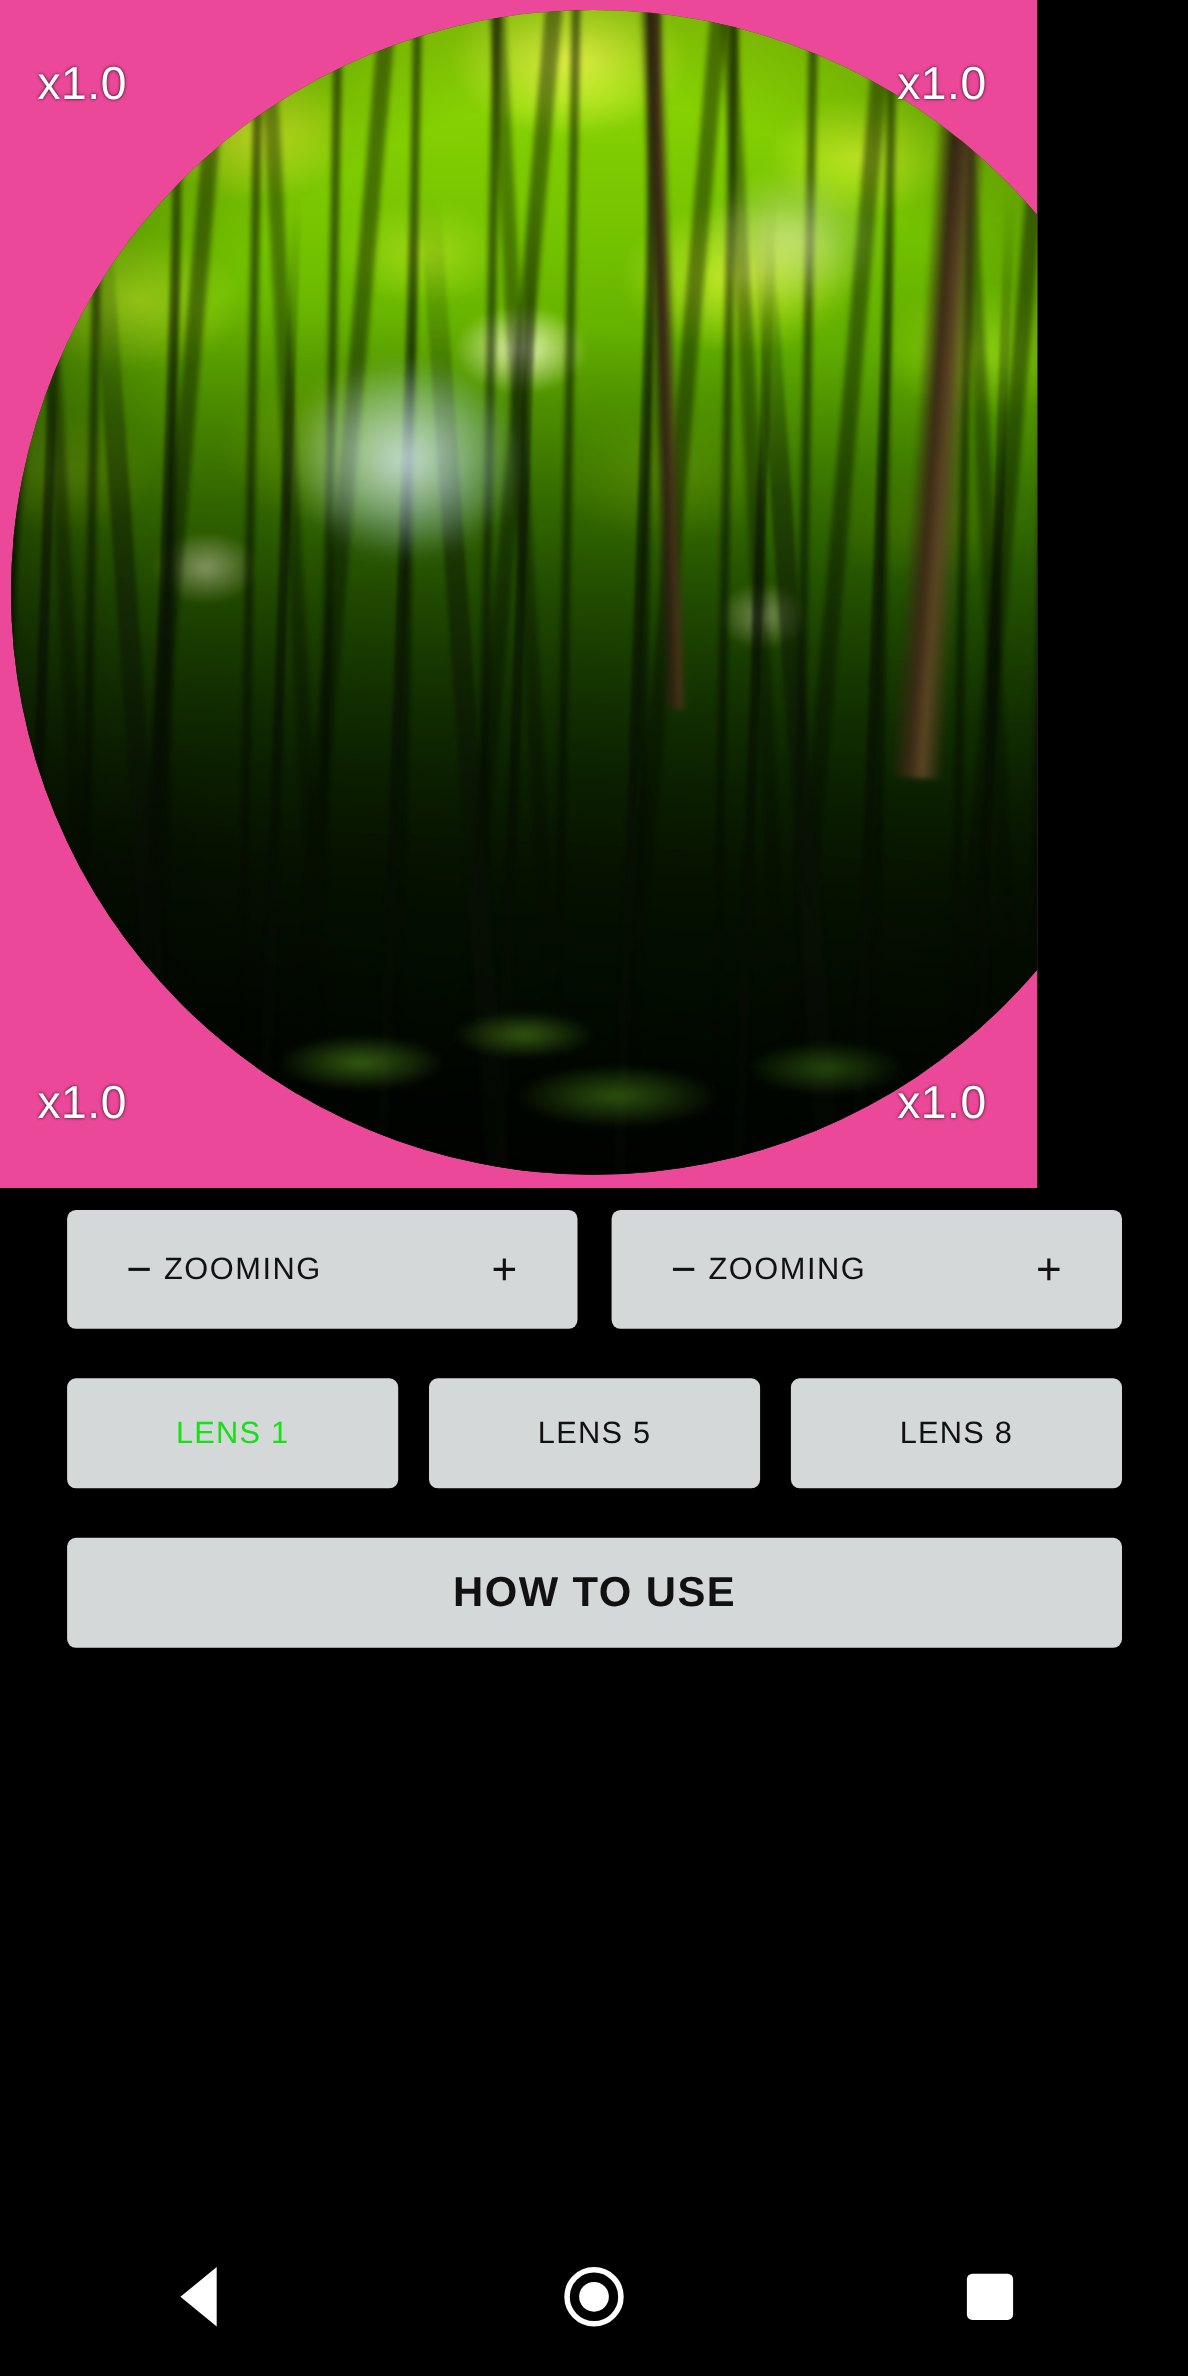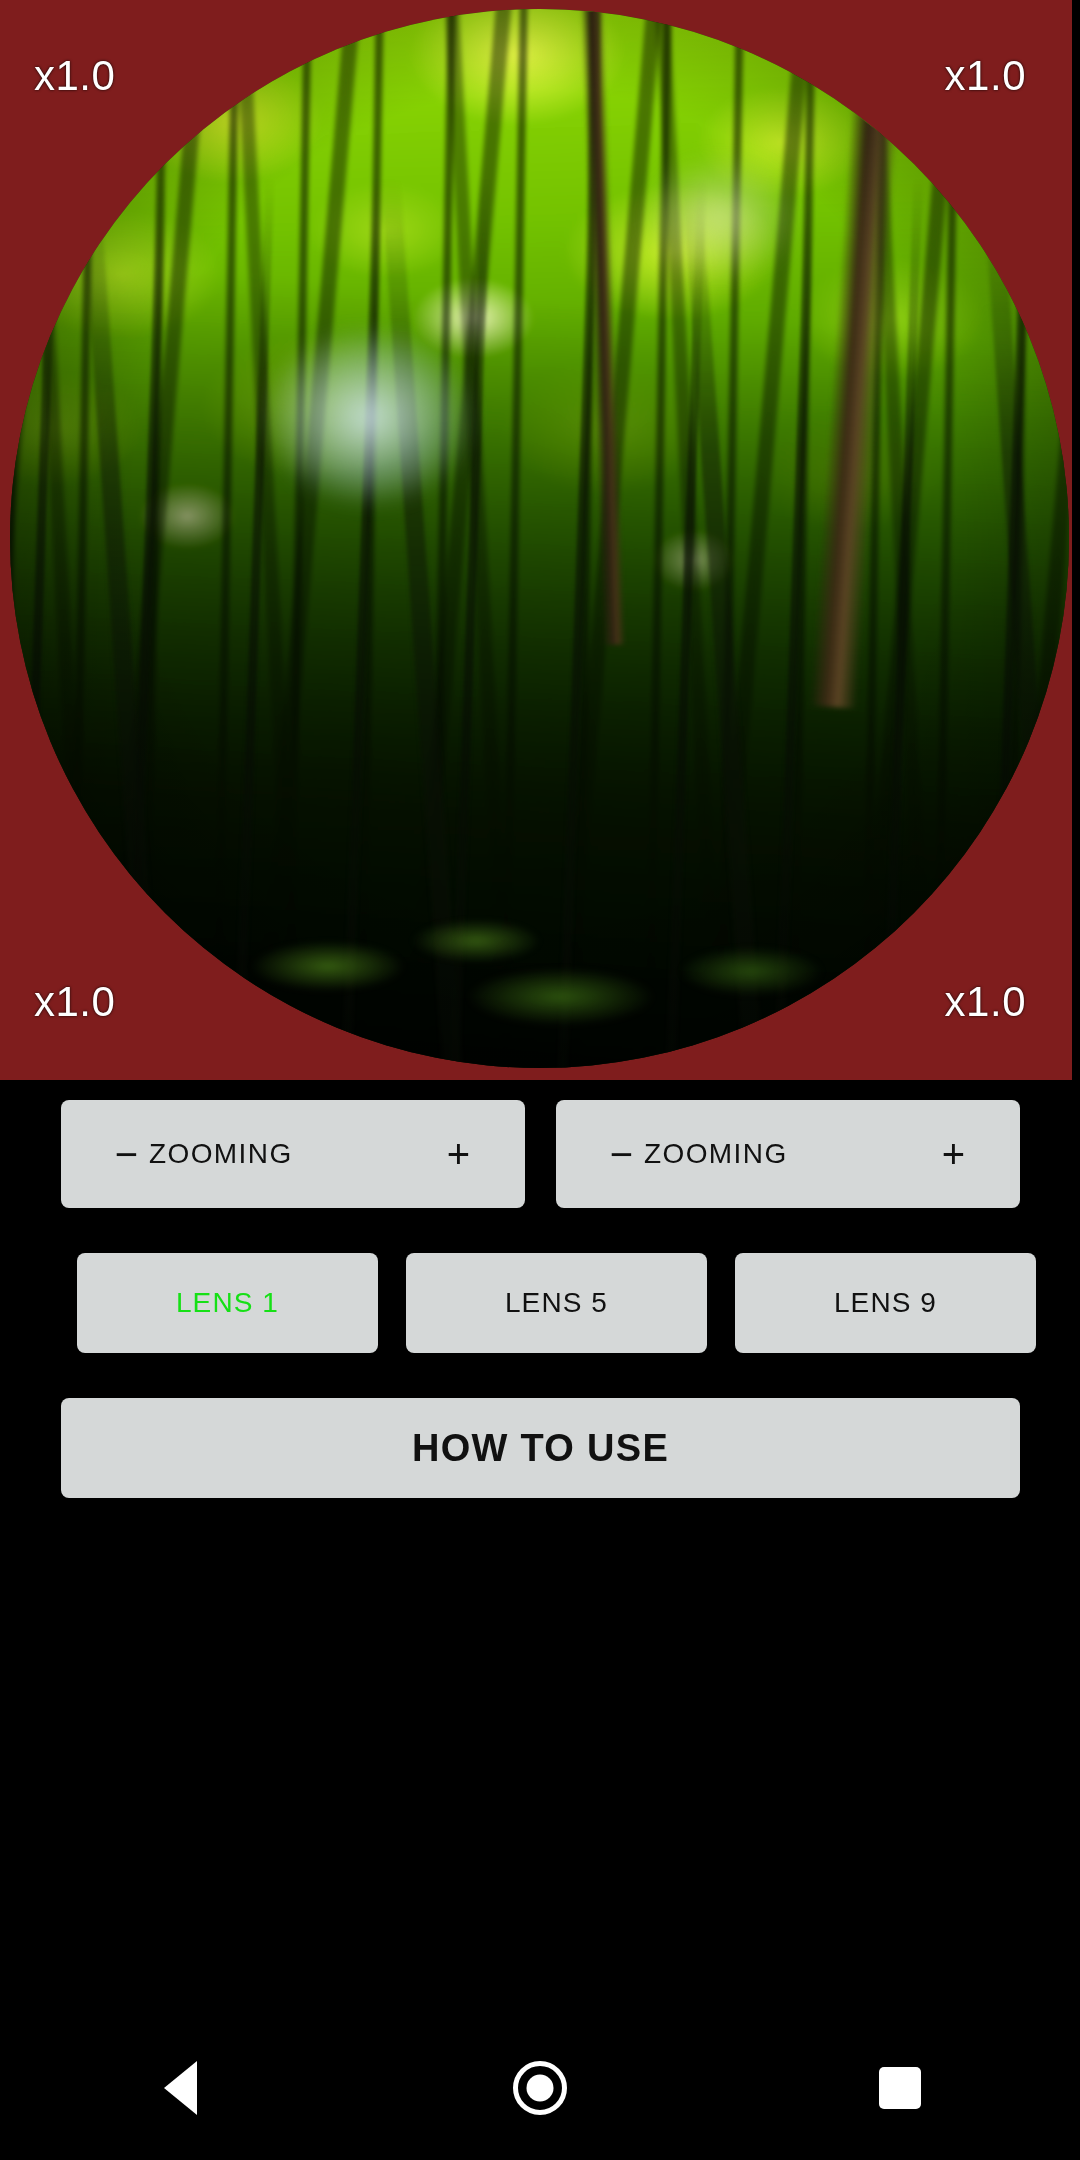--- a/index.html
+++ b/index.html
@@ -13,23 +13,23 @@
     overflow: hidden;
     font-family: "Liberation Sans", sans-serif;
     position: relative;
   }
 
   
   #viewfinder {
     position: absolute;
     left: 0;
     top: 0;
-    width: 1072px;
+    width: 943px;
     height: 1080px;
-    background: #7f1d1d;
+    background: #ec4899;
     overflow: hidden;
   }
   #scope-circle {
     position: absolute;
     left: 10px;
     top: 9px;
     width: 1059px;
     height: 1059px;
     border-radius: 50%;
     overflow: hidden;
@@ -232,21 +232,21 @@
     text-align: center;
   }
   .stepper-label {
     flex: 1;
     font-size: 28px;
     letter-spacing: 1.4px;
     font-weight: 500;
   }
 
   
-  .row-lens { gap: 28px; margin-bottom: 45px; margin-left: 16px; }
+  .row-lens { gap: 28px; margin-bottom: 45px; }
   .lens-btn {
     flex: 1 1 0;
     height: 100px;
   }
   .lens-btn.active { color: #16e016; }
 
   
   .row-help { }
   .help-btn {
     width: 100%;
@@ -336,21 +336,21 @@
     <div class="btn zoom-btn">
       <span class="stepper-sign">−</span>
       <span class="stepper-label">ZOOMING</span>
       <span class="stepper-sign">+</span>
     </div>
   </div>
 
   <div class="row row-lens">
     <button class="btn lens-btn active">LENS 1</button>
     <button class="btn lens-btn">LENS 5</button>
-    <button class="btn lens-btn">LENS 9</button>
+    <button class="btn lens-btn">LENS 8</button>
   </div>
 
   <div class="row row-help">
     <button class="btn help-btn">HOW TO USE</button>
   </div>
 
 </div>
 
 <div id="navbar">
   <div class="nav-slot">

